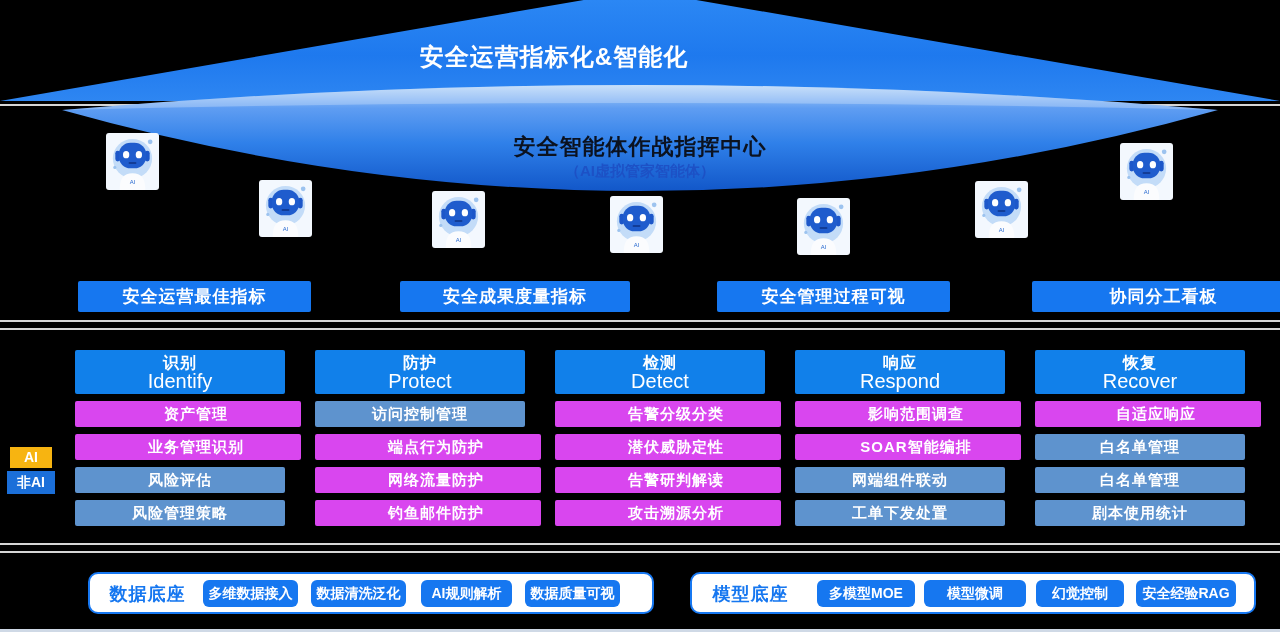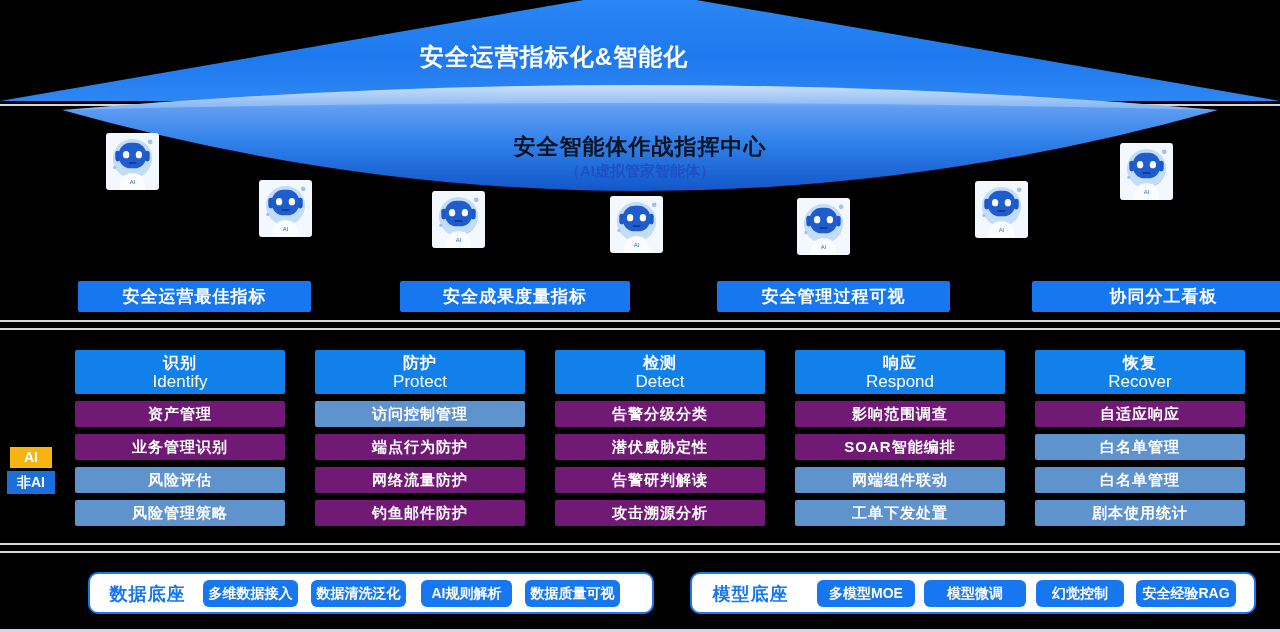--- a/index.html
+++ b/index.html
@@ -30,24 +30,24 @@
 
   
   .metric-btn{position:absolute;top:281px;height:31px;line-height:31px;z-index:4;
        background:#1677f0;color:#fff;font-size:17px;font-weight:600;text-align:center;
        border-radius:2px;letter-spacing:1px;}
 
   
   .col-hdr{position:absolute;top:350px;width:210px;height:44px;background:#1180ea;z-index:2;
        color:#fff;text-align:center;border-radius:2px;}
   .col-hdr .cn{display:block;font-size:16px;font-weight:600;margin-top:3px;line-height:19px;letter-spacing:1px;}
-  .col-hdr .en{display:block;font-size:17px;font-weight:500;line-height:19px;}
+  .col-hdr .en{display:block;font-size:20px;font-weight:500;line-height:19px;}
   .cell{position:absolute;width:210px;height:26px;line-height:26px;z-index:2;
        color:#fff;font-size:15px;font-weight:600;text-align:center;border-radius:2px;letter-spacing:1px;}
-  .cell.ai{background:#701a75;}
+  .cell.ai{background:#d946ef;padding-left:16px;}
   .cell.nai{background:#5e93ce;}
 
   .legend-ai{position:absolute;left:10px;top:447px;width:42px;height:21px;line-height:21px;z-index:2;
        background:#f7b411;color:#fff;font-size:14px;font-weight:600;text-align:center;}
   .legend-nai{position:absolute;left:7px;top:471px;width:48px;height:23px;line-height:23px;z-index:2;
        background:#1b6fd9;color:#fff;font-size:14px;font-weight:600;text-align:center;}
 
   
   .fbox{position:absolute;top:572px;width:566px;height:42px;background:#fff;z-index:2;
        border:2px solid #1778f2;border-radius:10px;box-sizing:border-box;}

